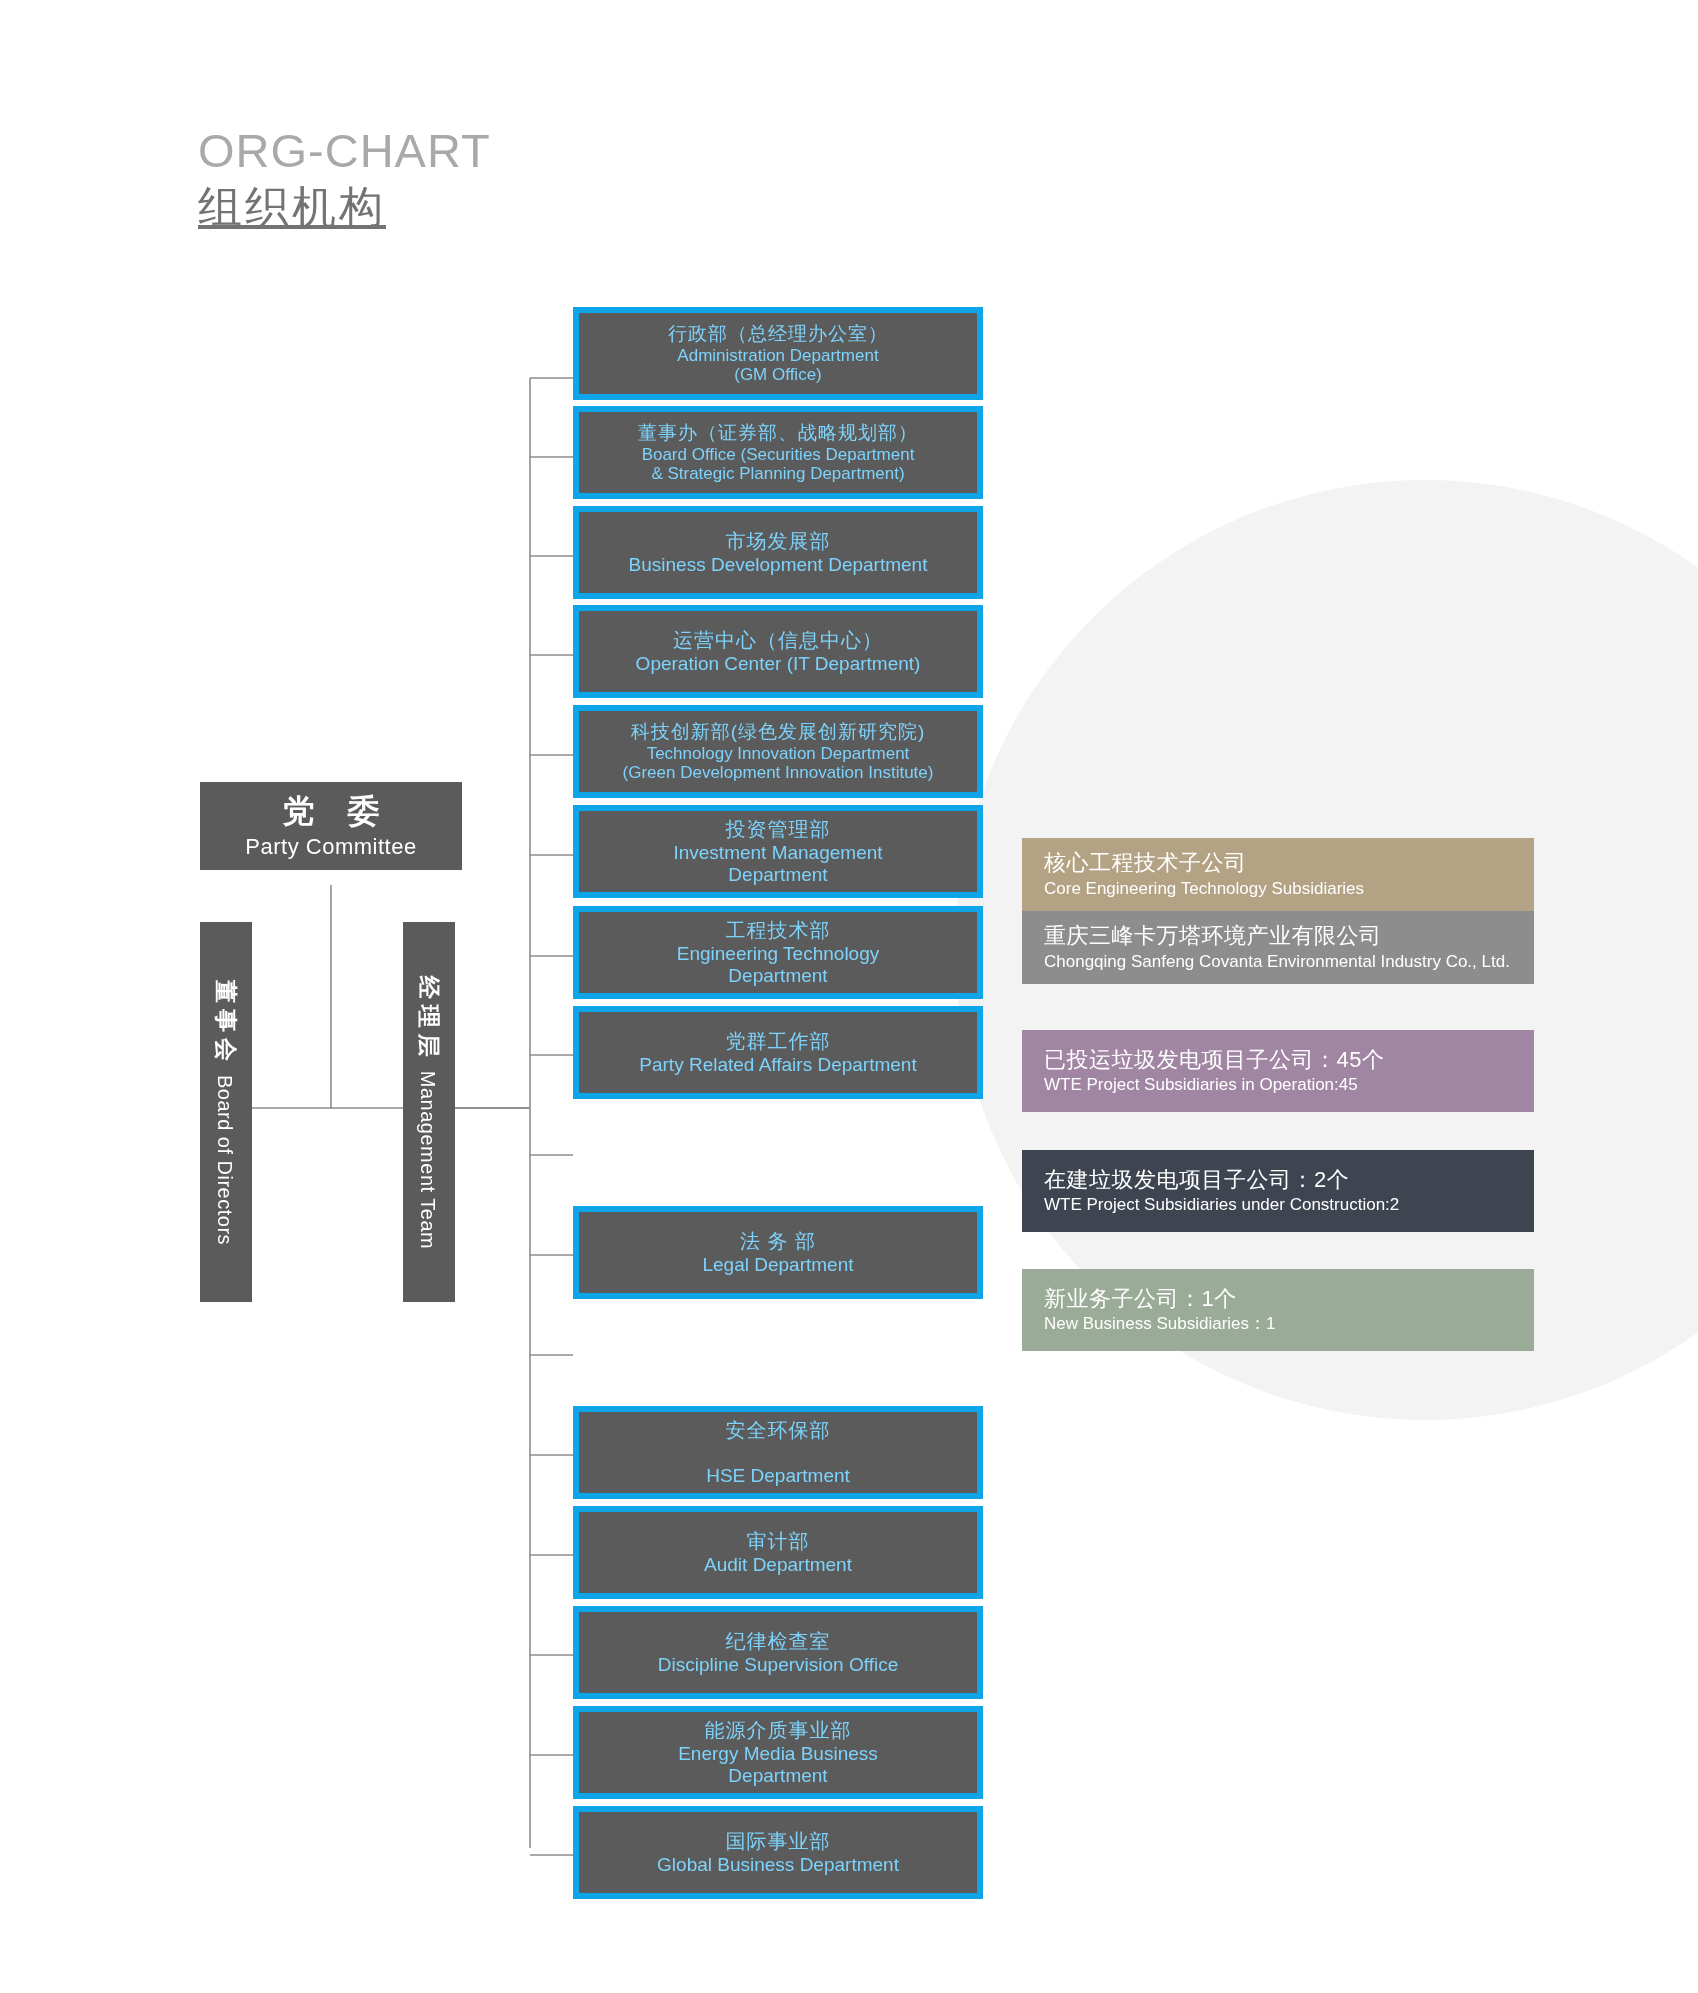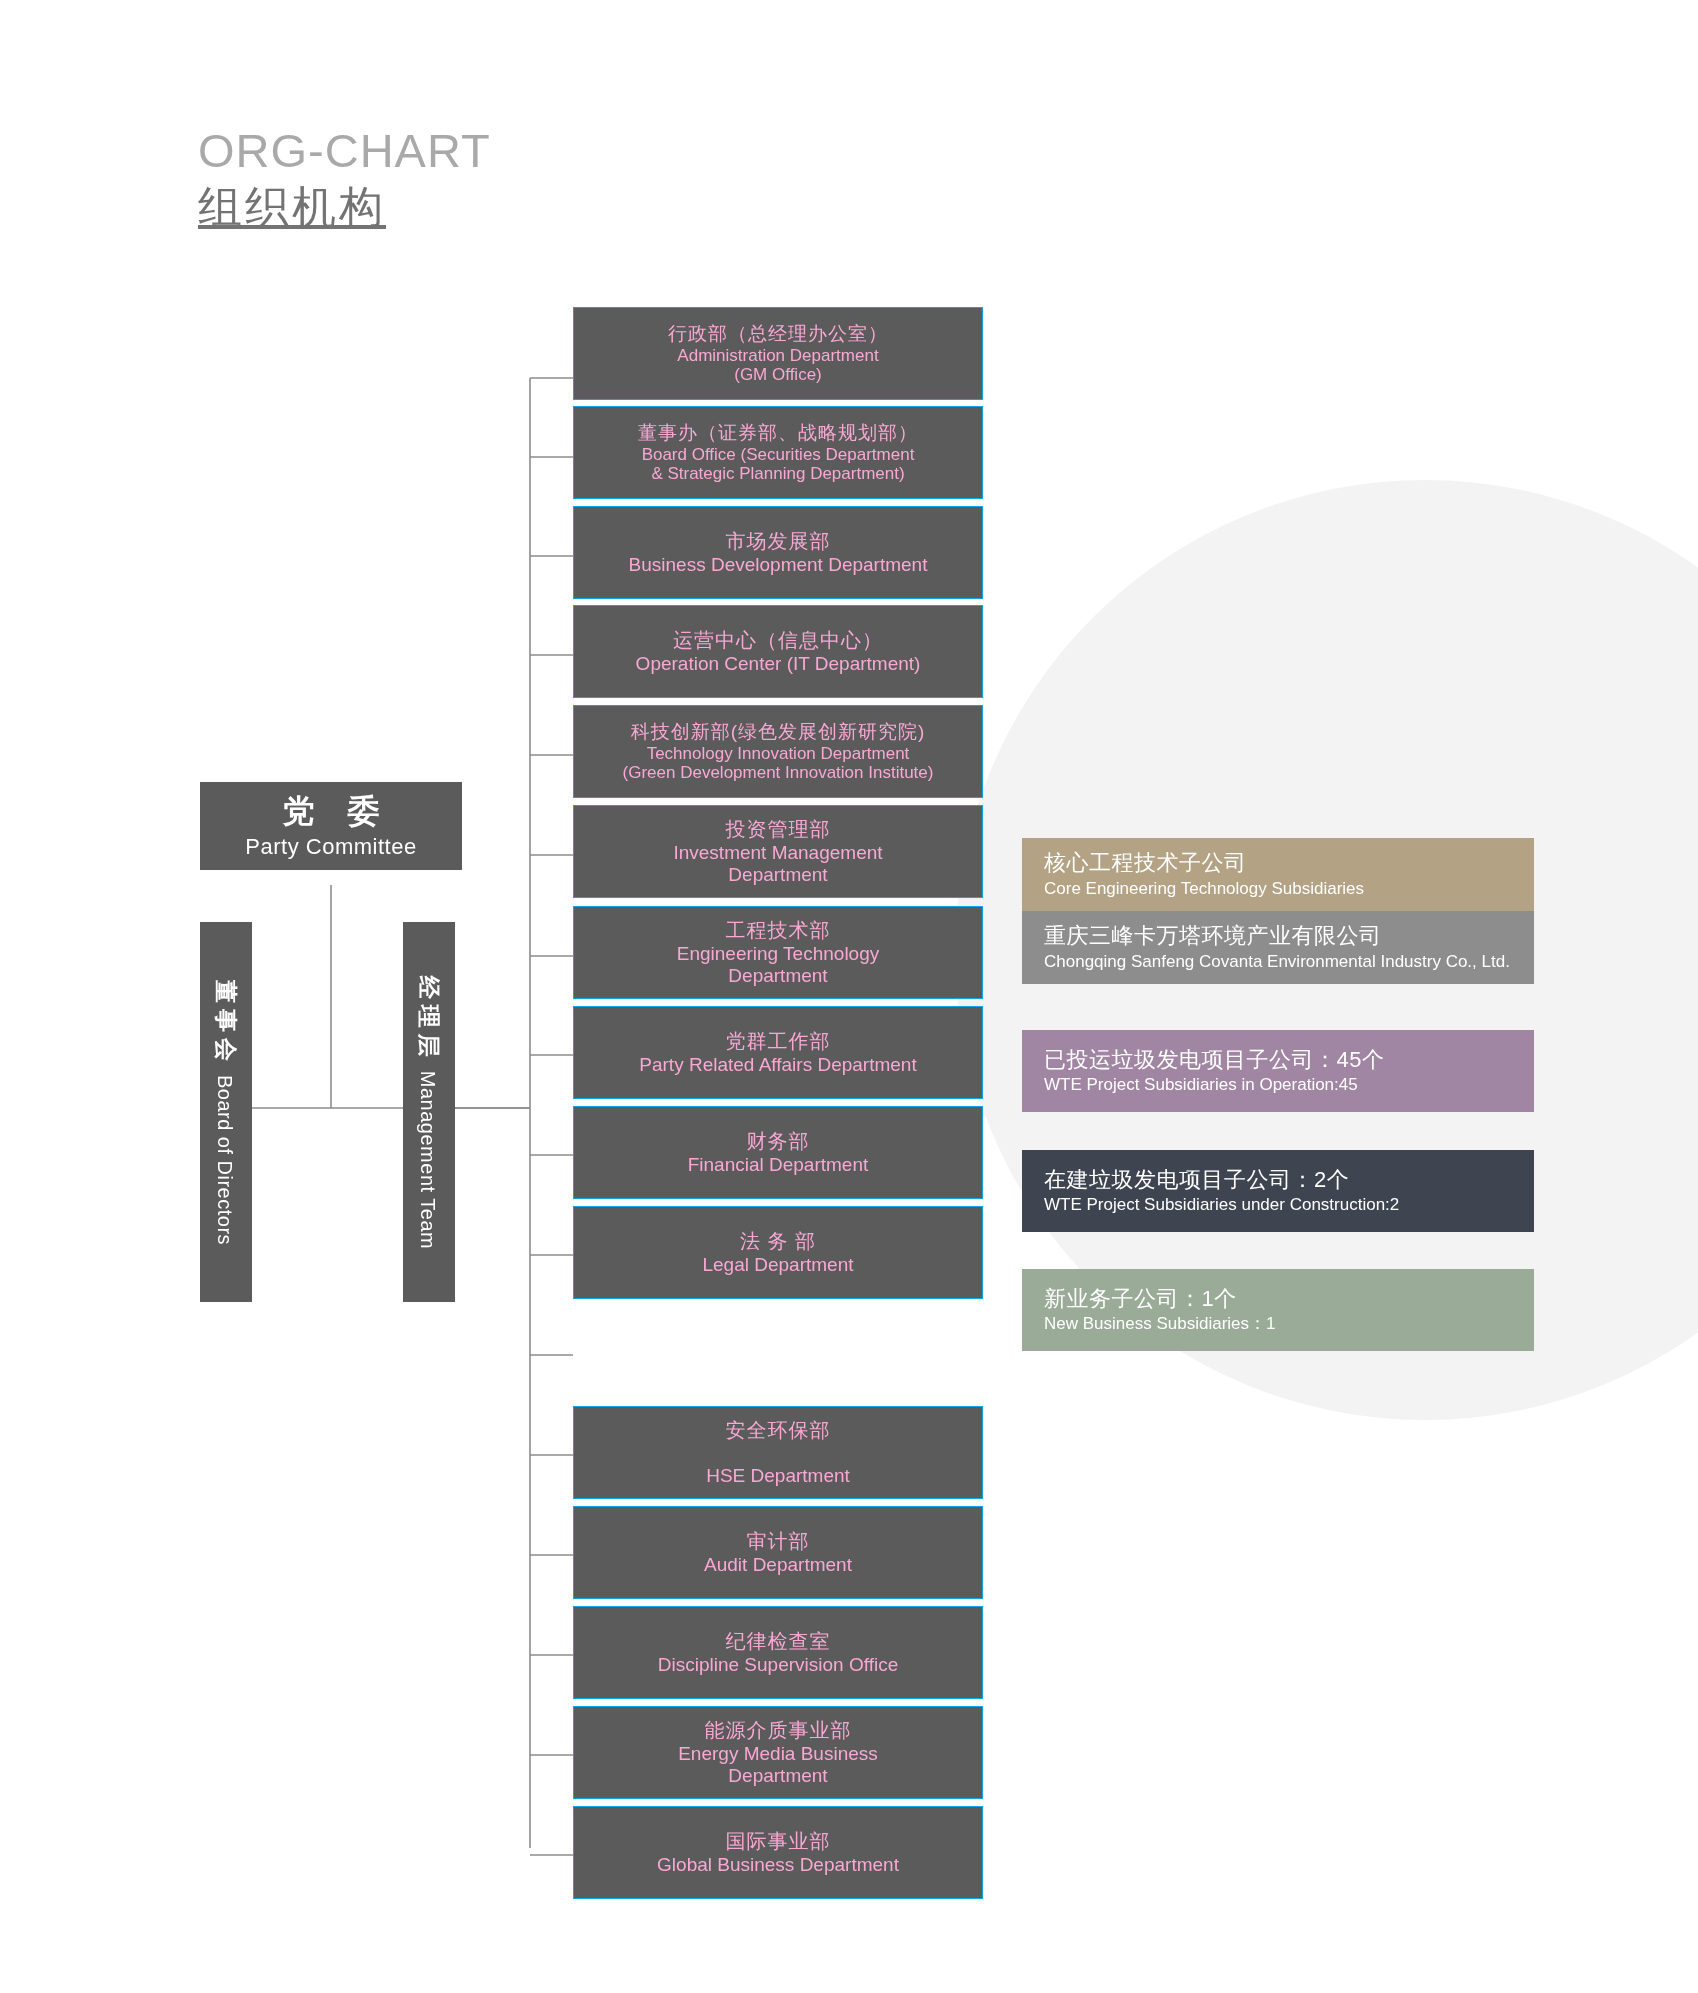--- a/index.html
+++ b/index.html
@@ -68,28 +68,28 @@
     width: 1698px;
     height: 1993px;
     z-index: 1;
   }
 
   
   .box {
     position: absolute;
     box-sizing: border-box;
     background: #5b5b5b;
-    color: #f9a8d4;
+    color: #7dd3fc;
     display: flex;
     flex-direction: column;
     align-items: center;
     justify-content: center;
     text-align: center;
     z-index: 3;
-    border: 1px solid #0ea5e9;
+    border: 6px solid #0ea5e9;
     padding: 2px 4px;
   }
   .box .cn {
     font-size: 20px;
     line-height: 1.25;
     letter-spacing: 1px;
     white-space: nowrap;
   }
   .box .en {
     font-size: 19px;
@@ -277,24 +277,20 @@
     <div class="cn">工程技术部</div>
     <div class="en">Engineering Technology</div>
     <div class="en">Department</div>
   </div>
 
   <div class="box" style="left:573px; top:1006px; width:410px; height:93px;">
     <div class="cn">党群工作部</div>
     <div class="en">Party Related Affairs Department</div>
   </div>
 
-  <div class="box" style="left:573px; top:1106px; width:410px; height:93px;">
-    <div class="cn">财务部</div>
-    <div class="en">Financial Department</div>
-  </div>
 
   <div class="box" style="left:573px; top:1206px; width:410px; height:93px;">
     <div class="cn">法 务 部</div>
     <div class="en">Legal Department</div>
   </div>
 
 
   <div class="box" style="left:573px; top:1406px; width:410px; height:93px;gap:22px;">
     <div class="cn">安全环保部</div>
     <div class="en">HSE Department</div>

